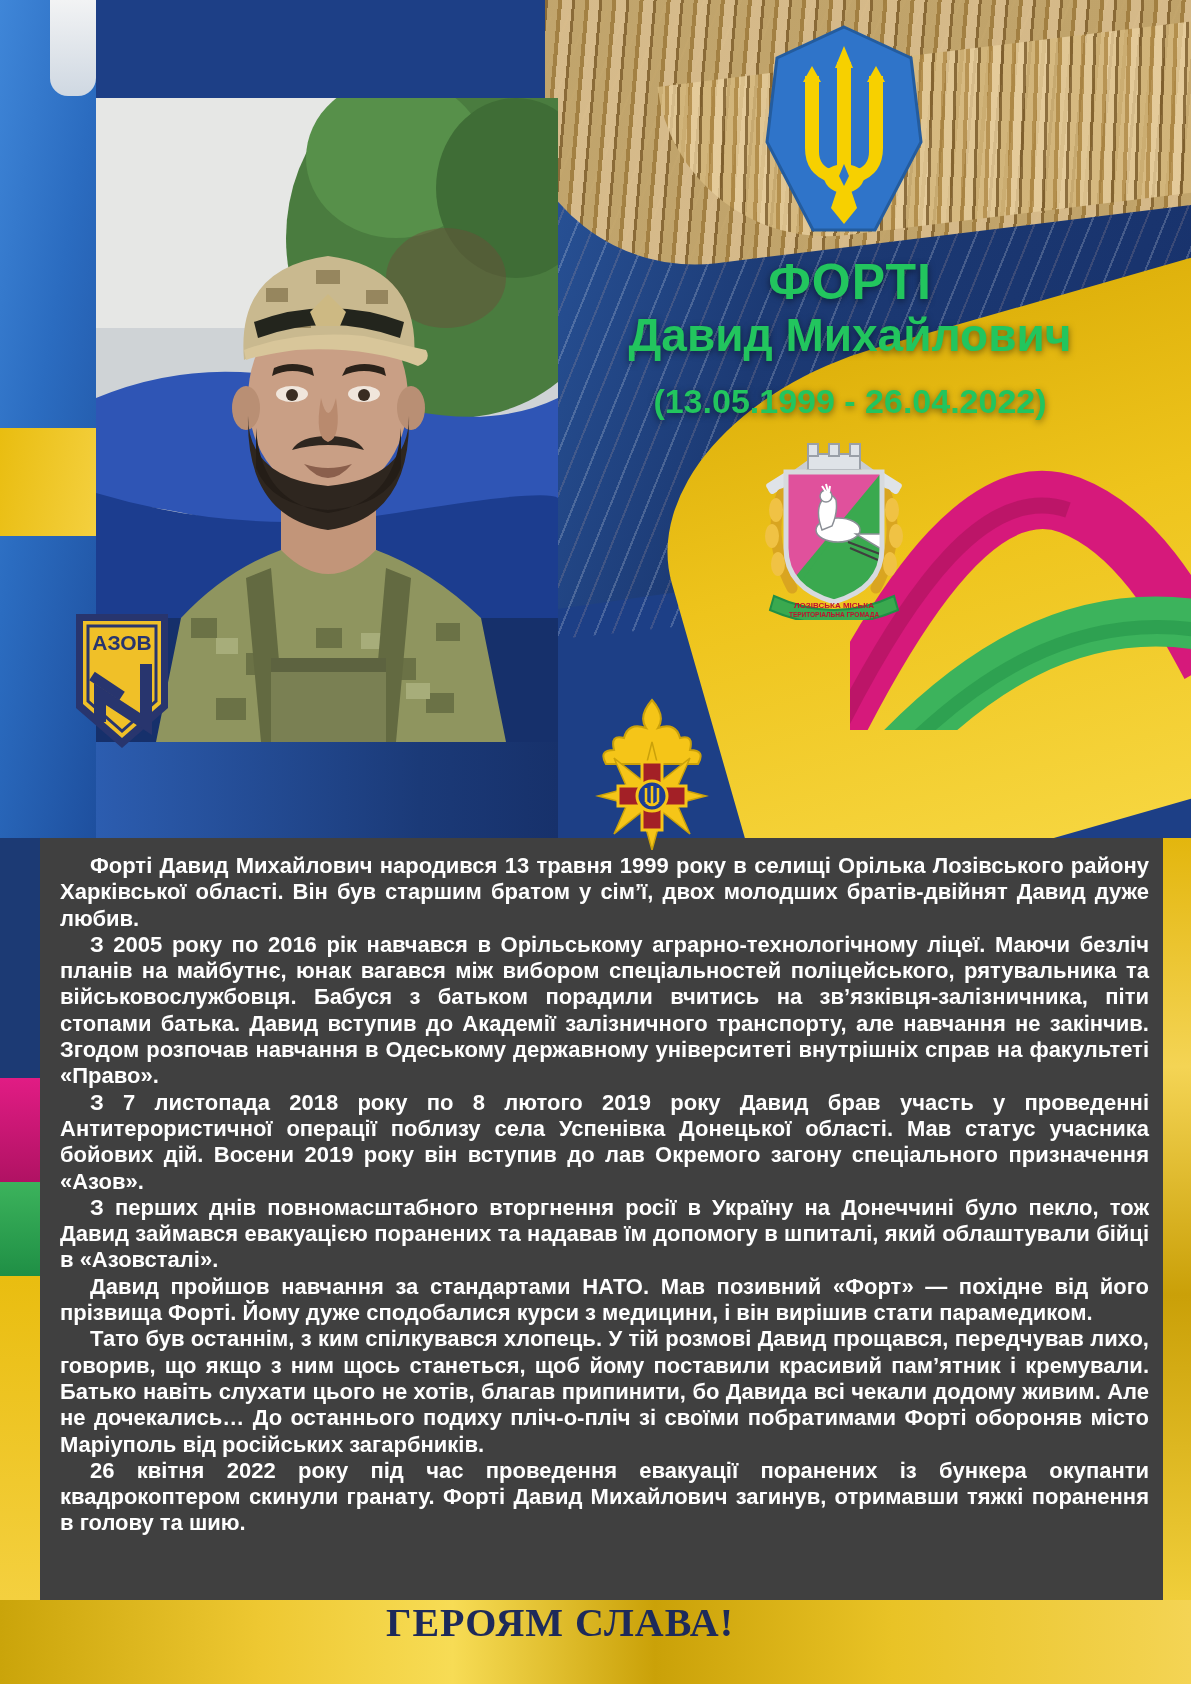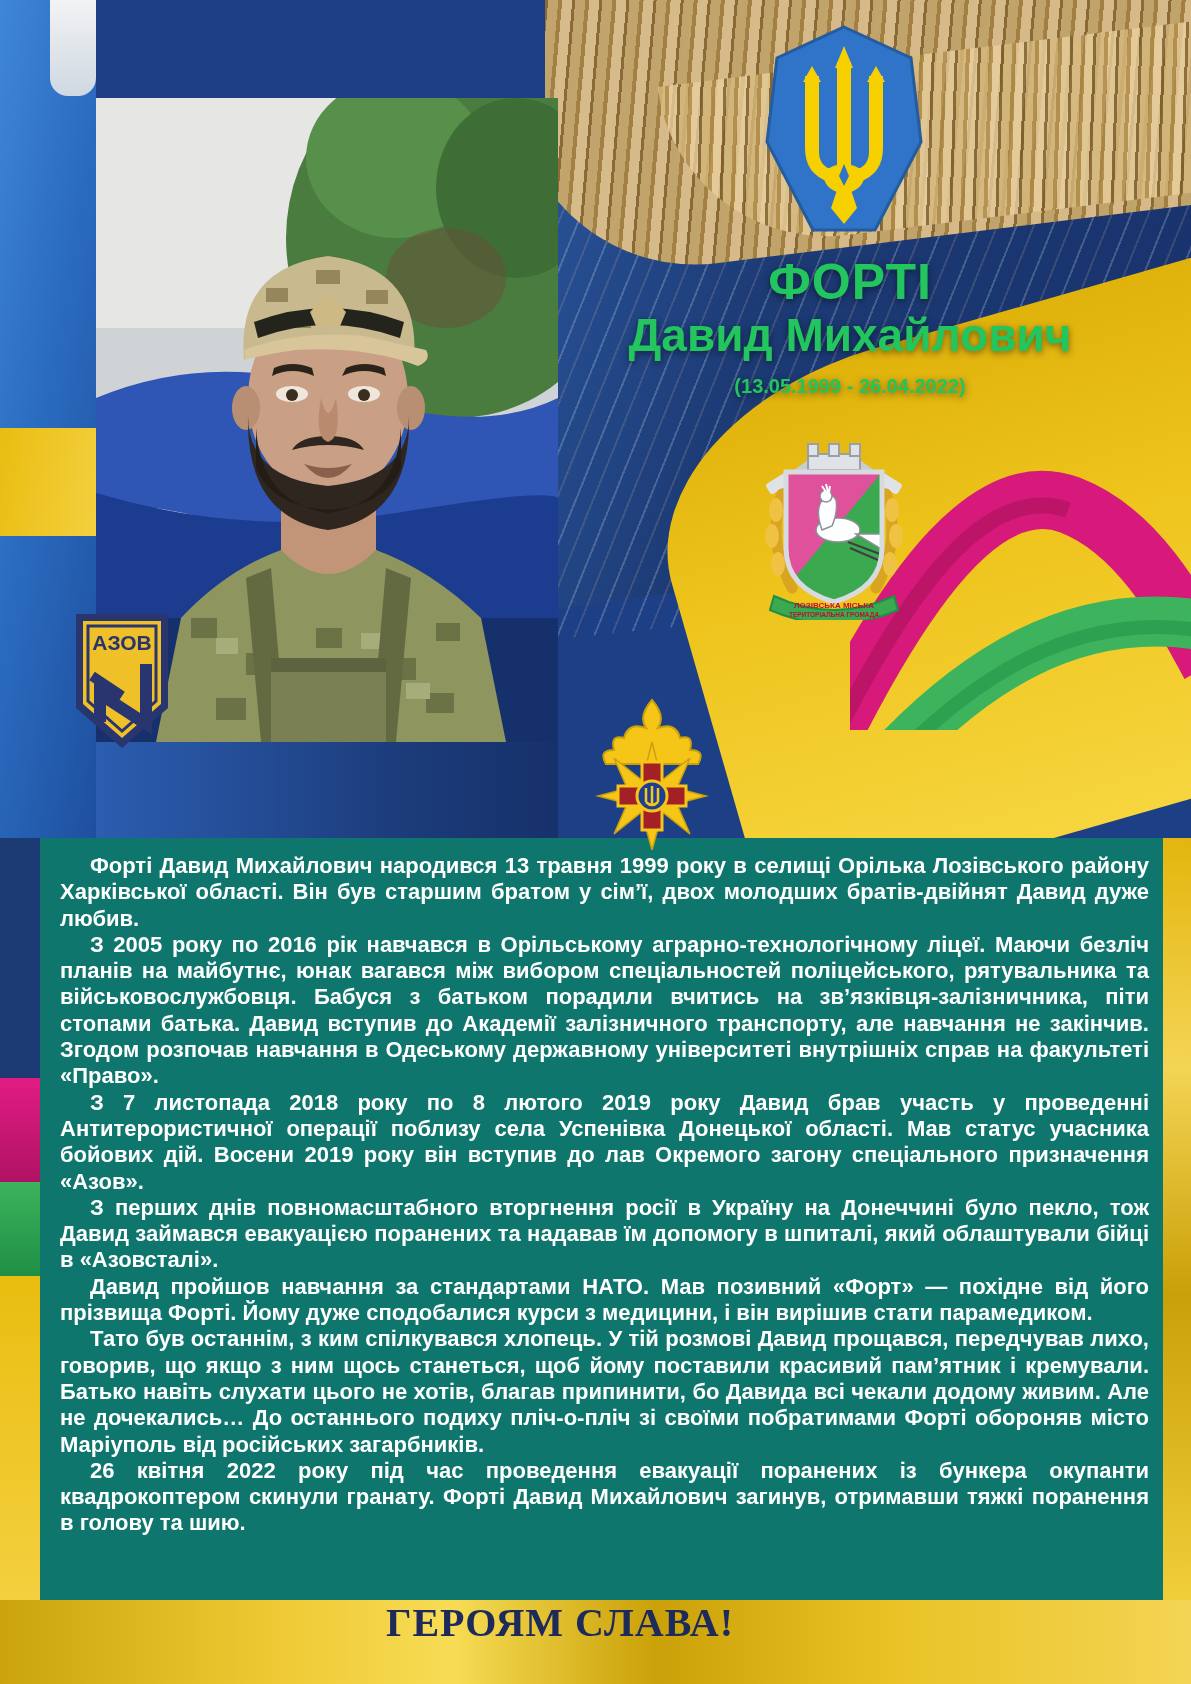--- a/index.html
+++ b/index.html
@@ -45,24 +45,24 @@
   .tryzub{position:absolute;left:763px;top:24px;width:162px;height:212px;}
   .azov{position:absolute;left:72px;top:610px;width:100px;height:142px;}
   .guard-star{position:absolute;left:588px;top:698px;width:128px;height:152px;z-index:6;}
   .crest{position:absolute;left:752px;top:438px;width:164px;height:182px;z-index:3;}
   .ribbons{position:absolute;left:850px;top:430px;width:341px;height:300px;z-index:2;}
   
   .title-block{position:absolute;left:560px;top:256px;width:580px;text-align:center;color:#22c55e;z-index:4;
     text-shadow:0 2px 7px rgba(0,0,0,.5);}
   .title-surname{font-size:50px;font-weight:700;letter-spacing:1px;line-height:1.05;}
   .title-name{font-size:46px;font-weight:700;line-height:1.15;}
-  .title-dates{font-size:20px;font-weight:700;margin-top:14px;}
+  .title-dates{font-size:34px;font-weight:700;margin-top:21px;}
   
   .bio-panel{position:absolute;left:40px;top:838px;width:1123px;height:762px;
-    background:#0f766e;z-index:5;box-sizing:border-box;padding:15px 14px 6px 20px;}
+    background:#404040;z-index:5;box-sizing:border-box;padding:15px 14px 6px 20px;}
   .bio-panel p{margin:0;color:#fff;font-size:22px;font-weight:700;line-height:26.3px;
     text-align:justify;text-indent:30px;}
   
   .footer{position:absolute;left:0;top:1600px;width:1191px;height:84px;z-index:7;
     background:linear-gradient(90deg,#caa40a 0%,#eec832 22%,#f7dc55 38%,#caa108 55%,#e9c326 75%,#f4d454 100%);}
   .slogan{position:absolute;left:0;top:2px;width:1120px;text-align:center;
     font-family:"Liberation Serif",serif;font-weight:700;color:#1d2a5a;
     font-size:40px;line-height:41px;letter-spacing:1px;}
 </style>
 </head>

